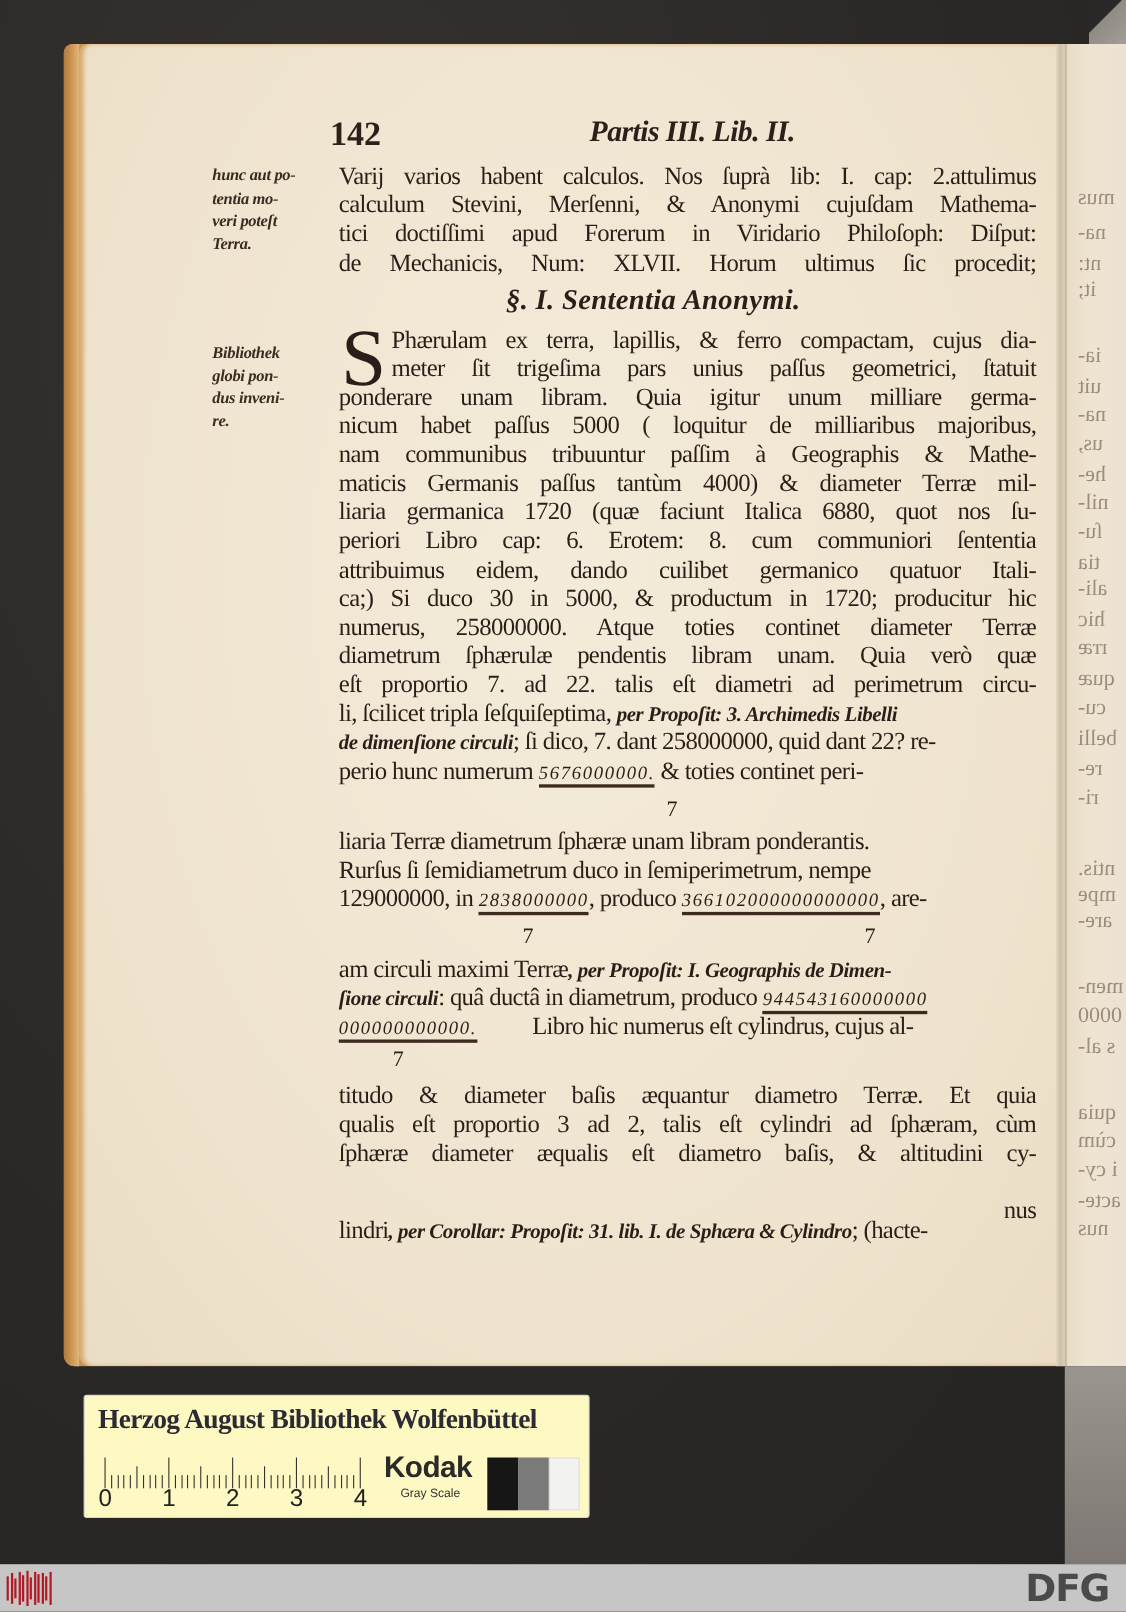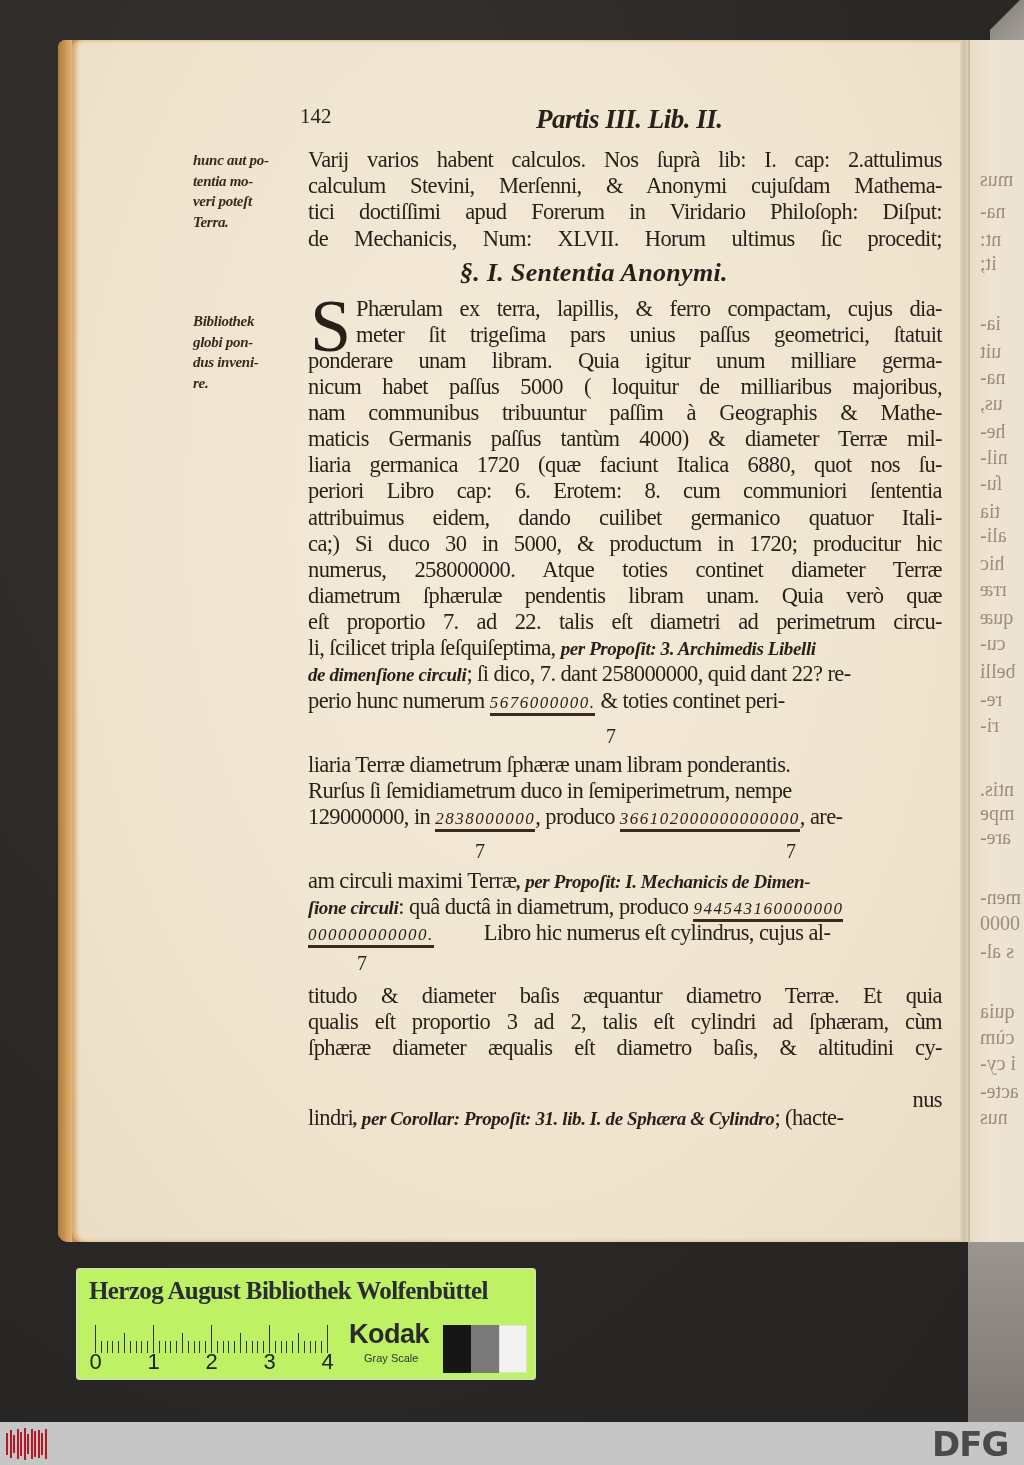--- a/index.html
+++ b/index.html
@@ -56,21 +56,21 @@
   }
   .gutter-line {
     position: absolute; left: 960px; top: 40px; width: 8px; height: 1202px;
     background: linear-gradient(to right, #e4d6c0, #cdbfa8 50%, #ddd0bb);
   }
   
   .running-head {
     position: absolute; top: 104px; left: 300px; width: 640px; height: 40px;
     font-family: "Liberation Serif", serif; color: #2c211a;
   }
-  .page-number { position: absolute; left: 0; top: 0; font-size: 21px; font-weight: normal; }
+  .page-number { position: absolute; left: 0; top: 0; font-size: 31px; font-weight: bold; }
   .head-title { position: absolute; left: 236px; top: 0; font-size: 27px; font-weight: bold; letter-spacing: -0.5px; font-style: italic; }
 
   .margin-note {
     position: absolute; left: 193px; width: 110px;
     font-family: "Liberation Serif", serif; font-style: italic; font-weight: bold;
     font-size: 15px; line-height: 20.5px; color: #3a2a20;
     letter-spacing: -0.3px;
   }
   .body-text {
     position: absolute; left: 308px; width: 634px;
@@ -93,21 +93,21 @@
     font-family: "Liberation Serif", serif; font-size: 74px; line-height: 60px;
     color: #2a1f18;
   }
   .seven {
     position: absolute; font-family: "Liberation Serif", serif;
     font-size: 20px; color: #2a1f18;
   }
   
   .hab-card {
     position: absolute; left: 76px; top: 1268px; width: 460px; height: 112px;
-    background: #bef264; border-radius: 3px;
+    background: #fef9c3; border-radius: 3px;
     border: 1px solid #d8d6d0;
   }
   .hab-title {
     position: absolute; left: 12px; top: 8px;
     font-family: "Liberation Serif", serif; font-weight: bold;
     font-size: 25px; color: #2b2b34; letter-spacing: -0.6px; white-space: nowrap;
   }
   .ruler {
     position: absolute; left: 18px; top: 54px; width: 240px; height: 52px;
   }
@@ -237,21 +237,21 @@
     <span>perio hunc numerum </span><span class="num-ital underl">5676000000.</span><span> &amp; toties continet peri-</span>
   </div>
 
   <div class="line" style="top:752px">liaria Terræ diametrum ſphæræ unam libram ponderantis.</div>
   <div class="line" style="top:778px">Rurſus ſi ſemidiametrum duco in ſemiperimetrum, nempe</div>
   <div class="line" style="top:804px">
     <span>129000000, in </span><span class="num-ital underl">2838000000</span><span>, produco </span><span class="num-ital underl">366102000000000000</span><span>, are-</span>
   </div>
 
   <div class="line" style="top:868px">
-    <span>am circuli maximi Terræ</span><span class="ital">, per Propoſit: I. Mechanicis de Dimen-</span>
+    <span>am circuli maximi Terræ</span><span class="ital">, per Propoſit: I. Geographis de Dimen-</span>
   </div>
   <div class="line" style="top:894px">
     <span class="ital">ſione circuli</span><span>: quâ ductâ in diametrum, produco </span><span class="num-ital underl">944543160000000</span>
   </div>
   <div class="line" style="top:920px">
     <span class="num-ital underl">000000000000.</span><span style="display:inline-block;width:50px"></span><span>Libro hic numerus eſt cylindrus, cujus al-</span>
   </div>
 
   <div class="line justify" style="top:983px">titudo &amp; diameter baſis æquantur diametro Terræ. Et quia</div>
   <div class="line justify" style="top:1009px">qualis eſt proportio 3 ad 2, talis eſt cylindri ad ſphæram, cùm</div>

